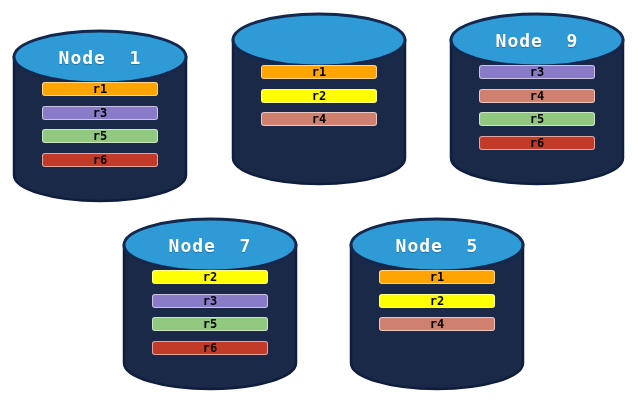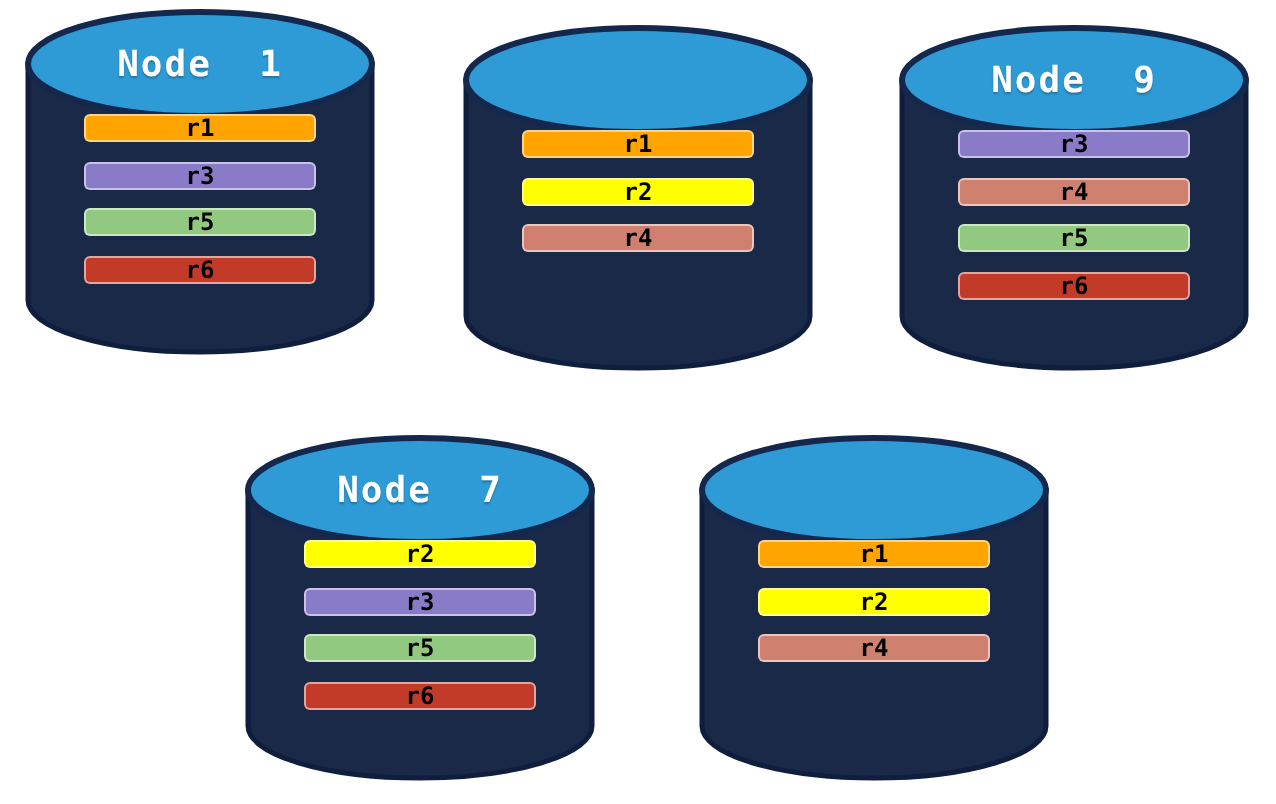--- a/index.html
+++ b/index.html
@@ -57,21 +57,21 @@
     font-size: 12px;
     line-height: 12px;
     color: #000000;
     white-space: pre;
   }
 </style>
 </head>
 <body>
 
 <div class="stage" style="background: rgb(255, 255, 255);">
-  <div class="node" style="left: 12px; top: 0;">
+  <div class="node" style="left: 12px; top: 25px;">
     <svg width="176" height="180" viewBox="0 0 176 180">
       <path class="cyl-body" d="M2,32 V150 A86,26 0 0 0 174,150 V32 Z" stroke-width="2.5" fill="#1B2948" stroke="#0F1E3D"></path>
       <ellipse class="cyl-top" cx="88" cy="32" rx="86" ry="26" stroke-width="3" fill="#2E9BD6" stroke="#14284D"></ellipse>
     </svg>
     <div class="node-title" style="color: rgb(255, 255, 255);">Node  1</div>
   <div class="bar" style="top: 57px; background: rgb(255, 164, 0);">
         <span class="bar-label" style="color: rgb(0, 0, 0);">r1</span>
       </div>
       <div class="bar" style="top: 81px; background: rgb(138, 123, 200);">
         <span class="bar-label" style="color: rgb(0, 0, 0);">r3</span>
@@ -138,20 +138,21 @@
       <div class="bar" style="top: 128px; background: rgb(194, 59, 40);">
         <span class="bar-label" style="color: rgb(0, 0, 0);">r6</span>
       </div>
     </div>
 
   <div class="node" style="left: 349px; top: 213px;">
     <svg width="176" height="180" viewBox="0 0 176 180">
       <path class="cyl-body" d="M2,32 V150 A86,26 0 0 0 174,150 V32 Z" stroke-width="2.5" fill="#1B2948" stroke="#0F1E3D"></path>
       <ellipse class="cyl-top" cx="88" cy="32" rx="86" ry="26" stroke-width="3" fill="#2E9BD6" stroke="#14284D"></ellipse>
     </svg>
+    <div class="node-title" style="color: rgb(255, 255, 255);">Node  5</div>
   <div class="bar" style="top: 57px; background: rgb(255, 164, 0);">
         <span class="bar-label" style="color: rgb(0, 0, 0);">r1</span>
       </div>
       <div class="bar" style="top: 81px; background: rgb(255, 255, 0);">
         <span class="bar-label" style="color: rgb(0, 0, 0);">r2</span>
       </div>
       <div class="bar" style="top: 104px; background: rgb(208, 128, 111);">
         <span class="bar-label" style="color: rgb(0, 0, 0);">r4</span>
       </div>
     </div>

